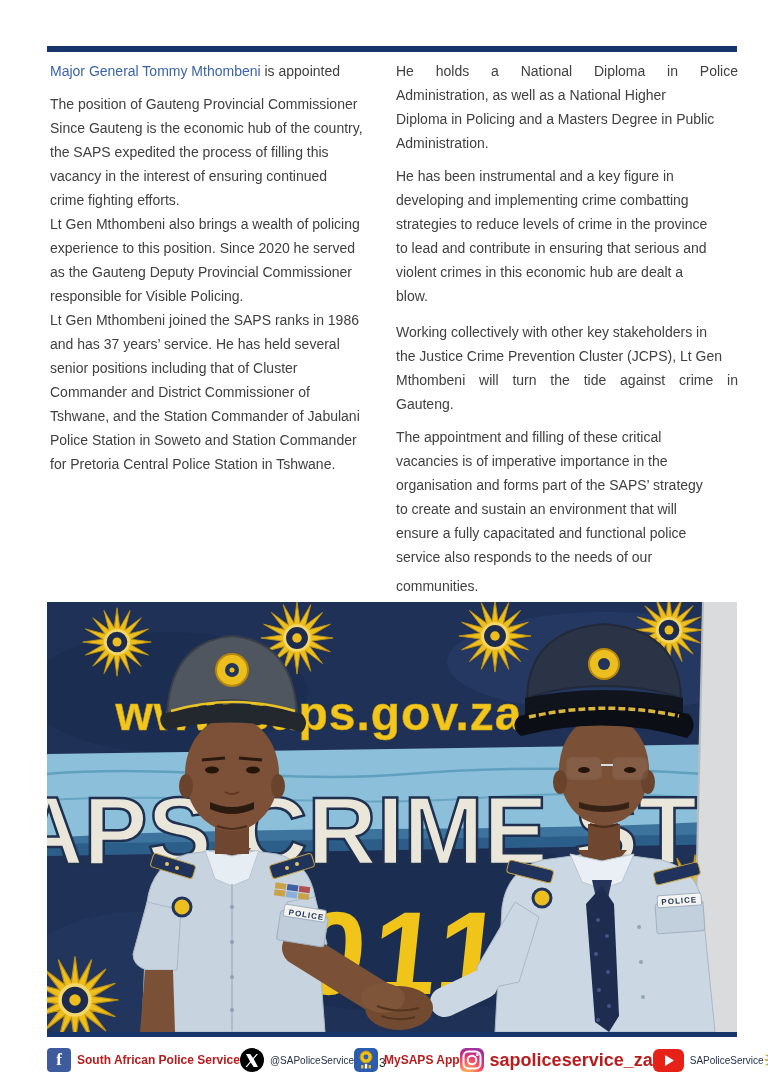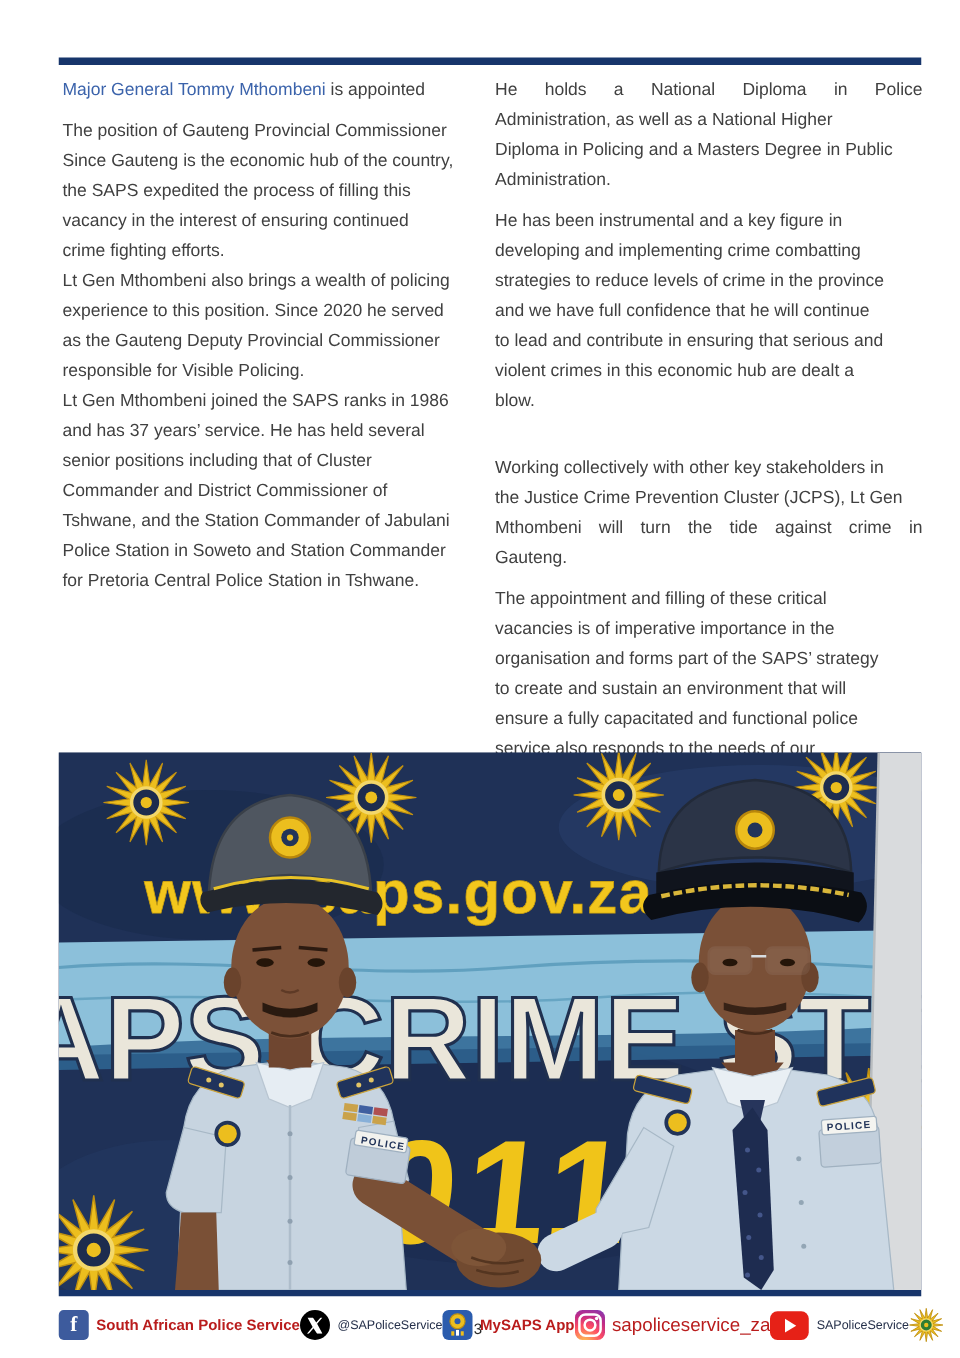--- a/index.html
+++ b/index.html
@@ -13,21 +13,21 @@
   .para div{min-height:24px;}
   .jline{text-align:justify;text-align-last:justify;}
   .lead-name{color:#3b63ab;}
   .gap-top{margin-top:5px;}
   .photo{position:absolute;left:47px;top:602px;width:690px;height:430px;overflow:hidden;background:#1f3157;}
   .footer-bar{position:absolute;left:47px;top:1032px;width:690px;height:5px;background:#17356b;}
   .footer-row{position:absolute;left:47px;top:1044px;width:692px;height:32px;display:flex;
               align-items:center;justify-content:space-between;}
   .flink{display:flex;align-items:center;gap:6px;white-space:nowrap;}
   .flabel{font-size:12px;font-weight:600;color:#b91c1c;}
-  .flabel.big{font-size:15px;font-weight:400;}
+  .flabel.big{font-size:18px;font-weight:700;}
   .flabel.thin{font-size:10px;font-weight:500;color:#25304a;}
   .fi{display:flex;align-items:center;justify-content:center;flex:none;}
   .fi.fb{width:24px;height:24px;background:#3d5b9d;border-radius:4px;color:#fff;font-weight:700;
          font-size:17px;font-family:"Liberation Serif",serif;}
   .fi.xx{width:24px;height:24px;background:#000;border-radius:50%;color:#fff;font-weight:700;font-size:13px;}
   .fi.ms{width:24px;height:24px;background:#2b5cad;border-radius:5px;}
   .fi.ig{width:24px;height:24px;border-radius:6px;
          background:radial-gradient(circle at 30% 110%,#fdcb52,#fd4d64 45%,#c22b86 70%,#7a3ab8 100%);}
   .fi.yt{width:31px;height:23px;background:#e62117;border-radius:6px;}
   .page-num{position:absolute;left:379px;top:1056px;font-size:12px;color:#2a2a2a;}
@@ -63,25 +63,24 @@
       </div>
   </div>
 
   <div class="col col-right">
     <div class="para">
         <div class="jline">He holds a National Diploma in Police</div>
         <div>Administration, as well as a National Higher</div>
         <div>Diploma in Policing and a Masters Degree in Public</div>
         <div>Administration.</div>
       </div>
-    <div class="para" style="margin-bottom:29px;">
+    <div class="para" style="margin-bottom:12px;">
         <div>He has been instrumental and a key figure in</div>
         <div>developing and implementing crime combatting</div>
         <div>strategies to reduce levels of crime in the province</div>
-        <div>and we have full confidence that he will continue</div>
         <div>to lead and contribute in ensuring that serious and</div>
         <div>violent crimes in this economic hub are dealt a</div>
         <div>blow.</div>
       </div>
     <div class="para">
         <div>Working collectively with other key stakeholders in</div>
         <div>the Justice Crime Prevention Cluster (JCPS), Lt Gen</div>
         <div class="jline">Mthombeni will turn the tide against crime in</div>
         <div>Gauteng.</div>
       </div>

